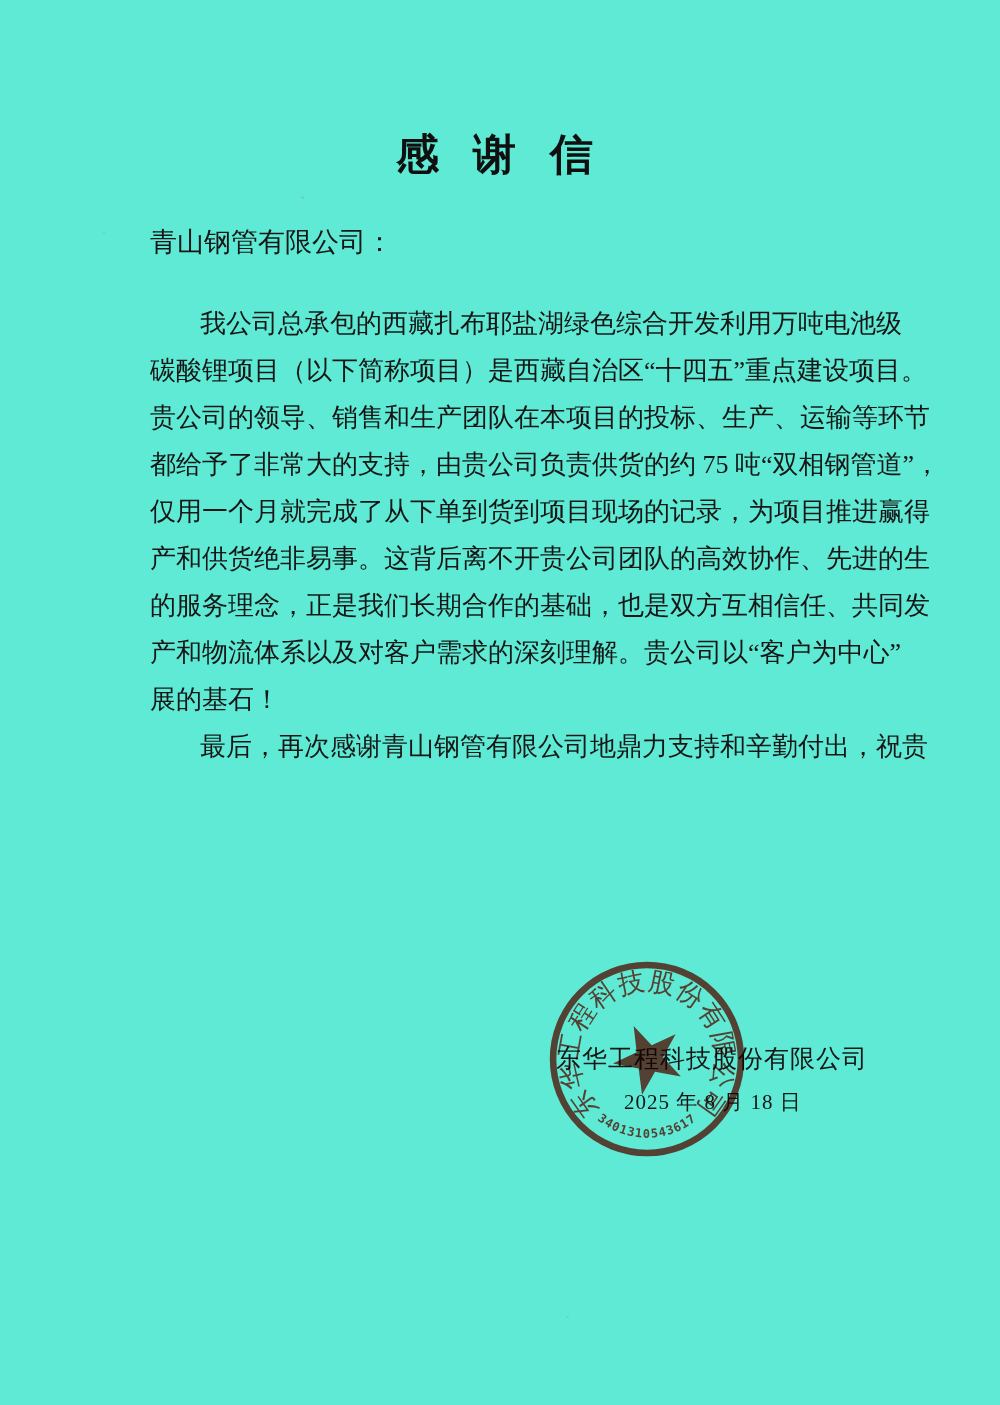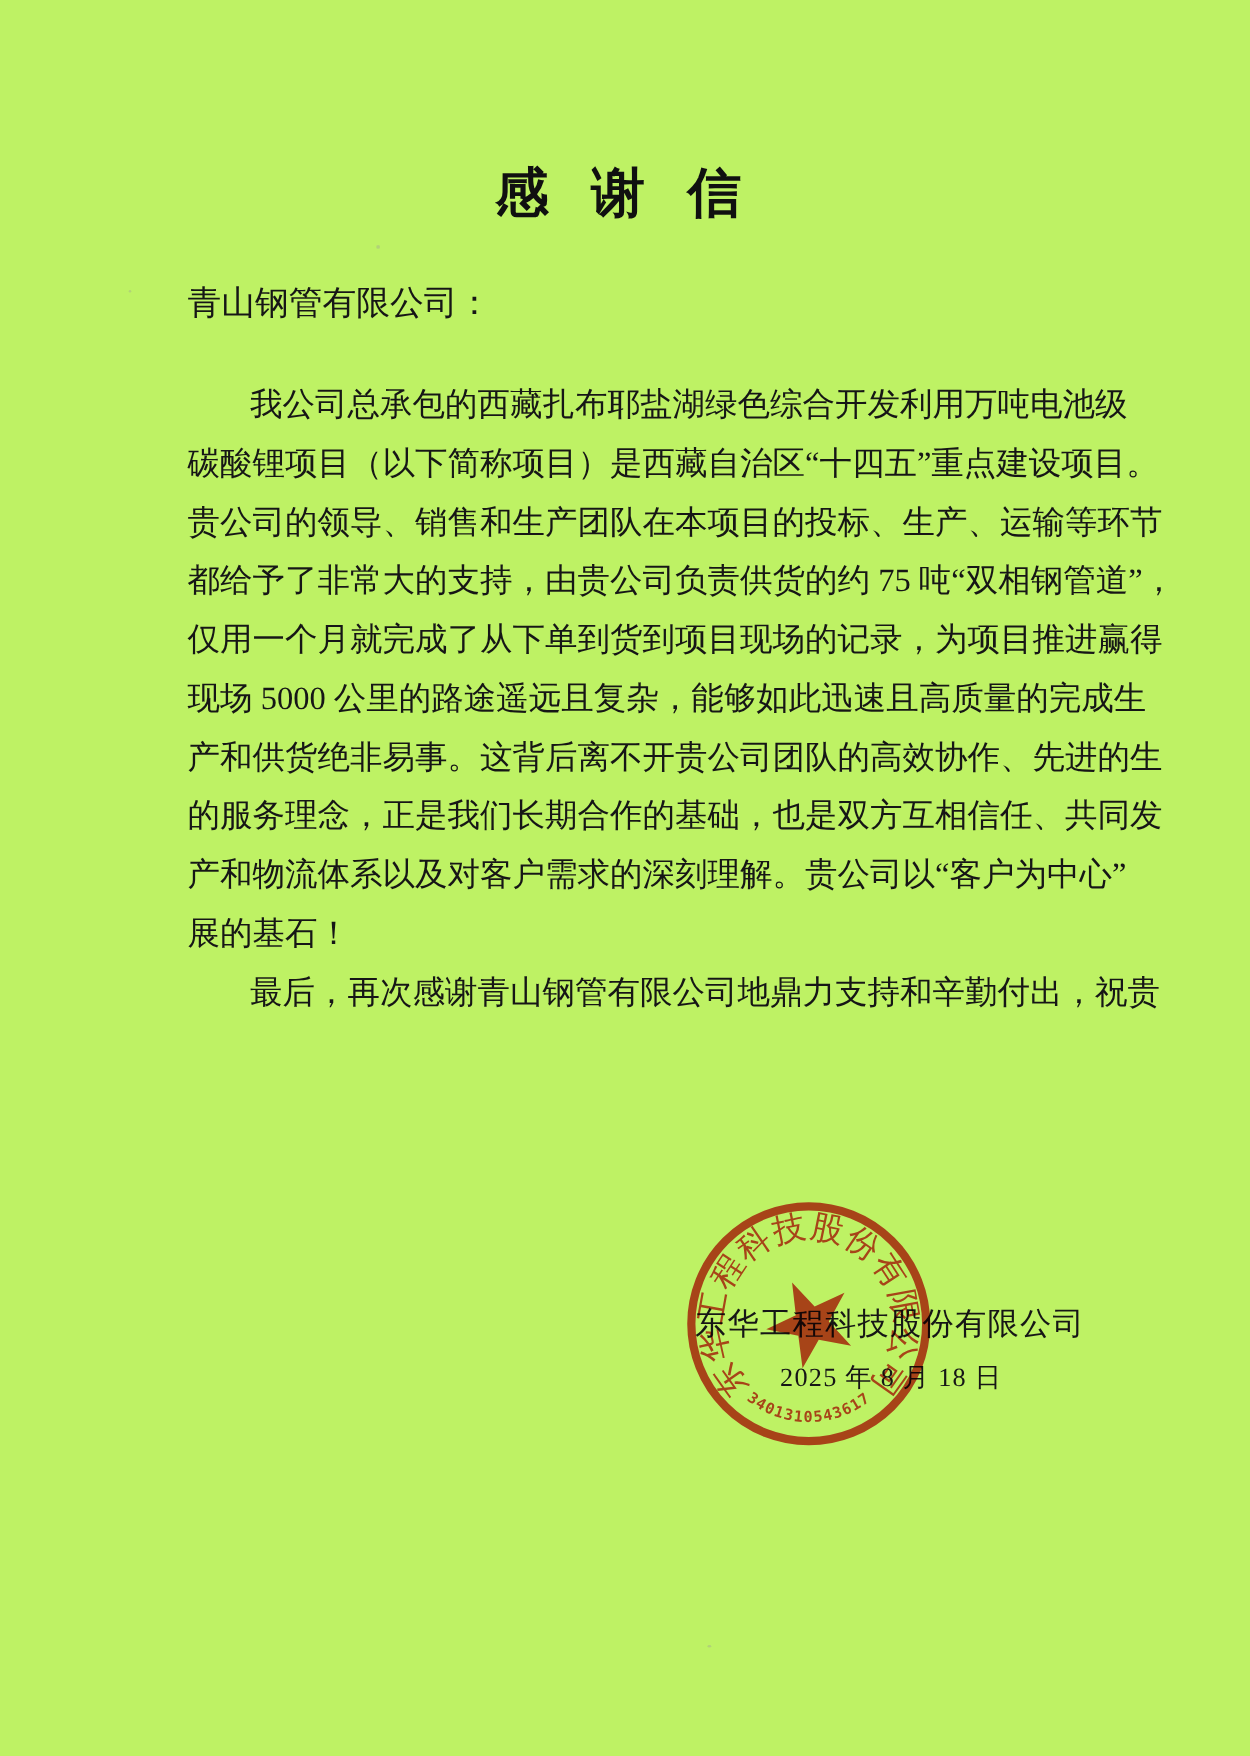--- a/index.html
+++ b/index.html
@@ -1,20 +1,20 @@
 <!DOCTYPE html>
 <html><head>
 <meta charset="utf-8">
 <style>
   html,body{margin:0;padding:0;background:#888;}
   .page{
     position:relative;
     width:1000px;height:1405px;
     margin:0 auto;
-    background:#bef264;
+    background:#5eead4;
     overflow:hidden;
     font-family:"Liberation Serif","DejaVu Serif",serif;
     color:#161616;
   }
   .title{
     position:absolute;top:126px;left:0;width:1000px;
     margin:0;text-align:center;
     font-family:"Liberation Sans","DejaVu Sans",sans-serif;
     font-weight:700;font-size:43px;letter-spacing:11px;
     color:#101010;
@@ -76,21 +76,20 @@
 
   <div class="body-text">
     <div class="para">
       <div class="line indent">我公司总承包的西藏扎布耶盐湖绿色综合开发利用万吨电池级</div>
       <div class="line">碳酸锂项目（以下简称项目）是西藏自治区“十四五”重点建设项目。</div>
       <div class="line">贵公司的领导、销售和生产团队在本项目的投标、生产、运输等环节</div>
       <div class="line">都给予了非常大的支持，由贵公司负责供货的约 75 吨“双相钢管道”，</div>
       <div class="line">仅用一个月就完成了从下单到货到项目现场的记录，为项目推进赢得</div>
     </div>
     <div class="para">
-      <div class="line">现场 5000 公里的路途遥远且复杂，能够如此迅速且高质量的完成生</div>
       <div class="line">产和供货绝非易事。这背后离不开贵公司团队的高效协作、先进的生</div>
       <div class="line">的服务理念，正是我们长期合作的基础，也是双方互相信任、共同发</div>
       <div class="line">产和物流体系以及对客户需求的深刻理解。贵公司以“客户为中心”</div>
       <div class="line para-end">展的基石！</div>
     </div>
     <div class="para">
       <div class="line indent">最后，再次感谢青山钢管有限公司地鼎力支持和辛勤付出，祝贵</div>
     </div>
   </div>
 

